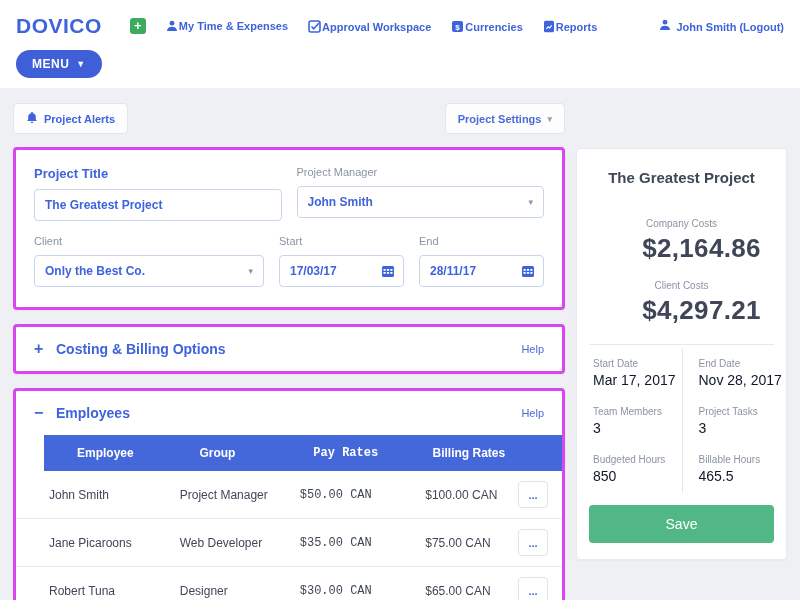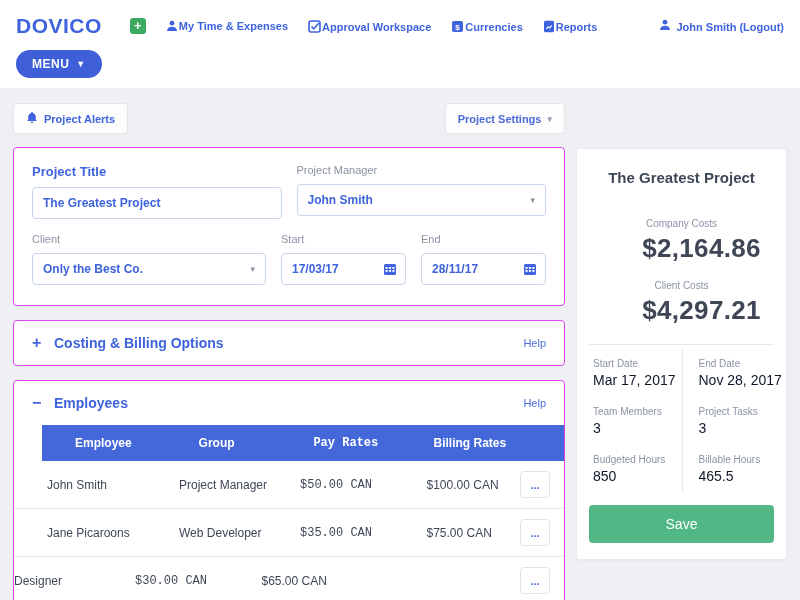--- a/index.html
+++ b/index.html
@@ -30,21 +30,21 @@
   .main-col { width:552px; }
   .side-col { width:211px; margin-top:45px; }
   
   .toolbar { display:flex; justify-content:space-between; margin-bottom:13px; }
   .alerts-btn, .settings-btn { display:flex; align-items:center; gap:6px; background:#fdfdfd;
     border:1px solid #e2e5ea; border-radius:4px; padding:7px 12px; font-size:11px; font-weight:700;
     color:#3e63dd; font-family:inherit; cursor:pointer; }
   .settings-btn { color:#4a6bd8; }
   .settings-caret { color:#9aa3b2; font-size:9px; }
   
-  .card { background:#ffffff; border:1px solid #d946ef; border-radius:4px;
+  .card { background:#ffffff; border:3px solid #d946ef; border-radius:4px;
     box-shadow:0 1px 2px rgba(40,50,70,0.04); margin-bottom:14px; }
   
   .form-card { padding:16px 18px 20px 18px; }
   .form-row { display:flex; gap:15px; }
   .form-row + .form-row { margin-top:14px; }
   .field { display:flex; flex-direction:column; }
   .f-half { width:250px; }
   .f-date { width:125px; }
   .lbl-strong { color:#3e63dd; font-weight:800; font-size:13px; margin-bottom:8px; }
   .lbl { color:#8b93a3; font-size:11px; margin-bottom:8px; }
@@ -270,20 +270,21 @@
         <div class="erow">
           <div class="c-emp">Jane Picaroons</div>
           <div class="c-grp">Web Developer</div>
           <div class="c-pay">$35.00 CAN</div>
           <div class="c-bill">$75.00 CAN</div>
           <div class="c-menu">
               <button class="dots-btn">...</button>
             </div>
         </div>
         <div class="erow">
+          <div class="c-emp">Robert Tuna</div>
           <div class="c-grp">Designer</div>
           <div class="c-pay">$30.00 CAN</div>
           <div class="c-bill">$65.00 CAN</div>
           <div class="c-menu">
               <button class="dots-btn">...</button>
             </div>
         </div>
       </div>
     </div>
 

